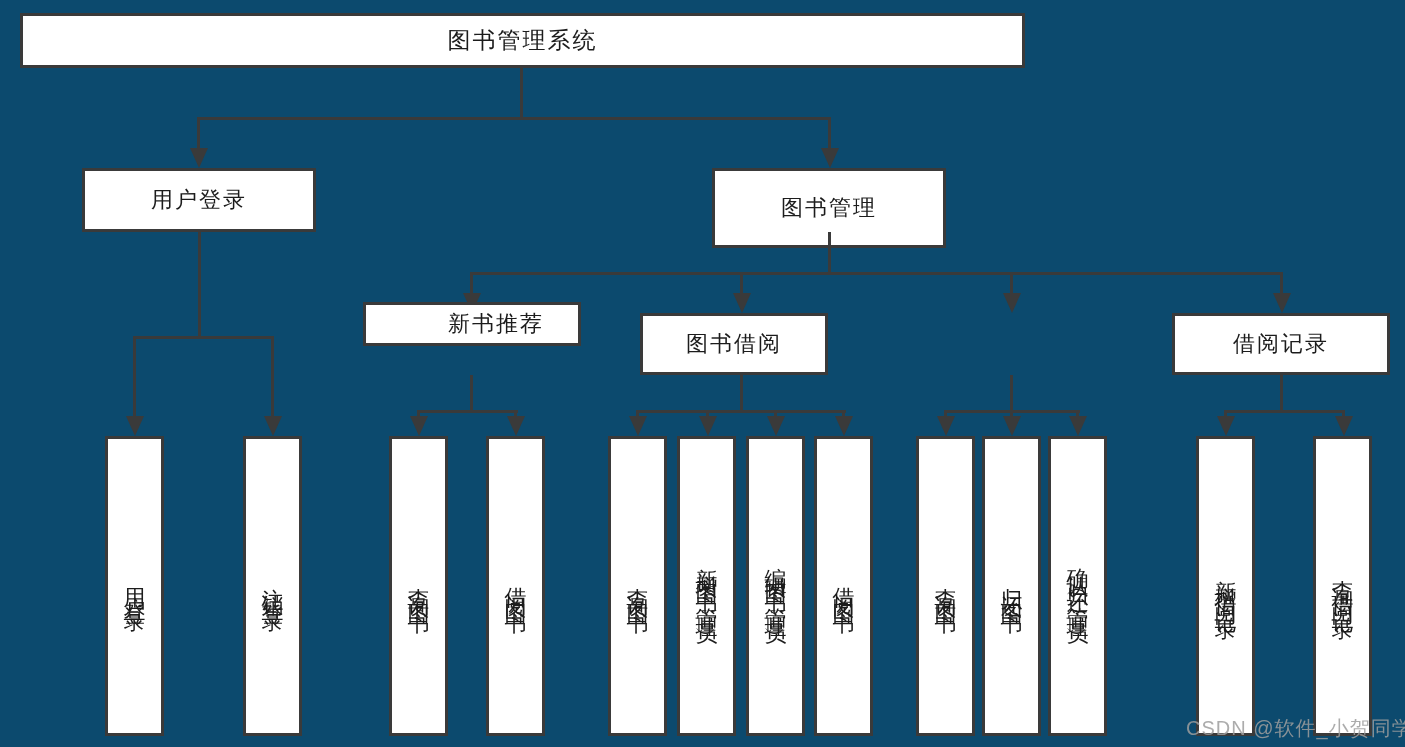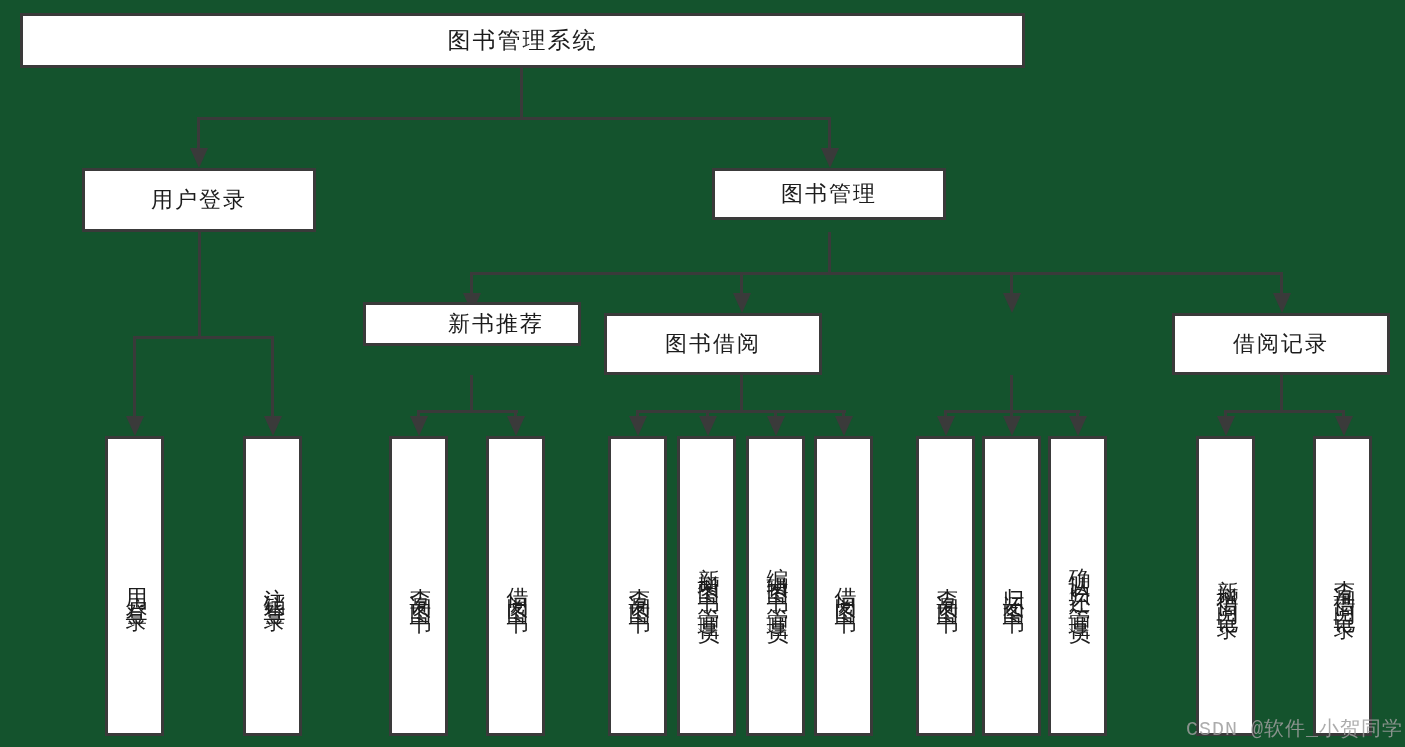--- a/index.html
+++ b/index.html
@@ -1,21 +1,21 @@
 <!DOCTYPE html>
 <html><head>
 <meta charset="utf-8">
 <style>
   html, body { margin:0; padding:0; background:#ffffff; }
   .canvas {
     position: relative;
     width: 1405px;
     height: 747px;
-    background: #14532d;
-    font-family: Liberation Mono, monospace;
+    background: #0c4a6e;
+    font-family: Liberation Sans, sans-serif;
     overflow: hidden;
   }
   .box {
     position: absolute;
     box-sizing: border-box;
     border: 3px solid #3a3a3a;
     background: #ffffff;
     display: flex;
     align-items: center;
     justify-content: center;
@@ -60,21 +60,21 @@
   <div>
     <div class="vl" style="left:520px; top:68px; height:52px;"></div>
     <div class="hl" style="left:197px; top:117px; width:634px;"></div>
     <div class="vl" style="left:197px; top:117px; height:33px;"></div>
     <div class="ar" style="left:190px; top:148px;"></div>
     <div class="vl" style="left:828px; top:117px; height:33px;"></div>
     <div class="ar" style="left:821px; top:148px;"></div>
   </div>
 
   <div class="box" style="left:82px; top:168px; width:234px; height:64px;">用户登录</div>
-  <div class="box" style="left:712px; top:168px; width:234px; height:52px;">图书管理</div>
+  <div class="box" style="left:712px; top:168px; width:234px; height:80px;">图书管理</div>
 
   <div>
     <div class="vl" style="left:198px; top:232px; height:107px;"></div>
     <div class="hl" style="left:133px; top:336px; width:141px;"></div>
     <div class="vl" style="left:133px; top:336px; height:82px;"></div>
     <div class="ar" style="left:126px; top:416px;"></div>
     <div class="vl" style="left:271px; top:336px; height:82px;"></div>
     <div class="ar" style="left:264px; top:416px;"></div>
   </div>
 
@@ -85,21 +85,21 @@
     <div class="ar" style="left:463px; top:293px;"></div>
     <div class="vl" style="left:740px; top:272px; height:24px;"></div>
     <div class="ar" style="left:733px; top:293px;"></div>
     <div class="vl" style="left:1010px; top:272px; height:24px;"></div>
     <div class="ar" style="left:1003px; top:293px;"></div>
     <div class="vl" style="left:1280px; top:272px; height:24px;"></div>
     <div class="ar" style="left:1273px; top:293px;"></div>
   </div>
 
   <div class="box" style="left:363px; top:302px; width:218px; height:44px;padding-left:48px;">新书推荐</div>
-  <div class="box" style="left:604px; top:313px; width:218px; height:62px;">图书借阅</div>
+  <div class="box" style="left:640px; top:313px; width:188px; height:62px;">图书借阅</div>
   <div class="box" style="left:1172px; top:313px; width:218px; height:62px;">借阅记录</div>
 
   <div>
     <div class="vl" style="left:470px; top:375px; height:38px;"></div>
     <div class="hl" style="left:417px; top:410px; width:101px;"></div>
     <div class="vl" style="left:417px; top:410px; height:9px;"></div>
     <div class="ar" style="left:410px; top:416px;"></div>
     <div class="vl" style="left:514px; top:410px; height:9px;"></div>
     <div class="ar" style="left:507px; top:416px;"></div>
   </div>

